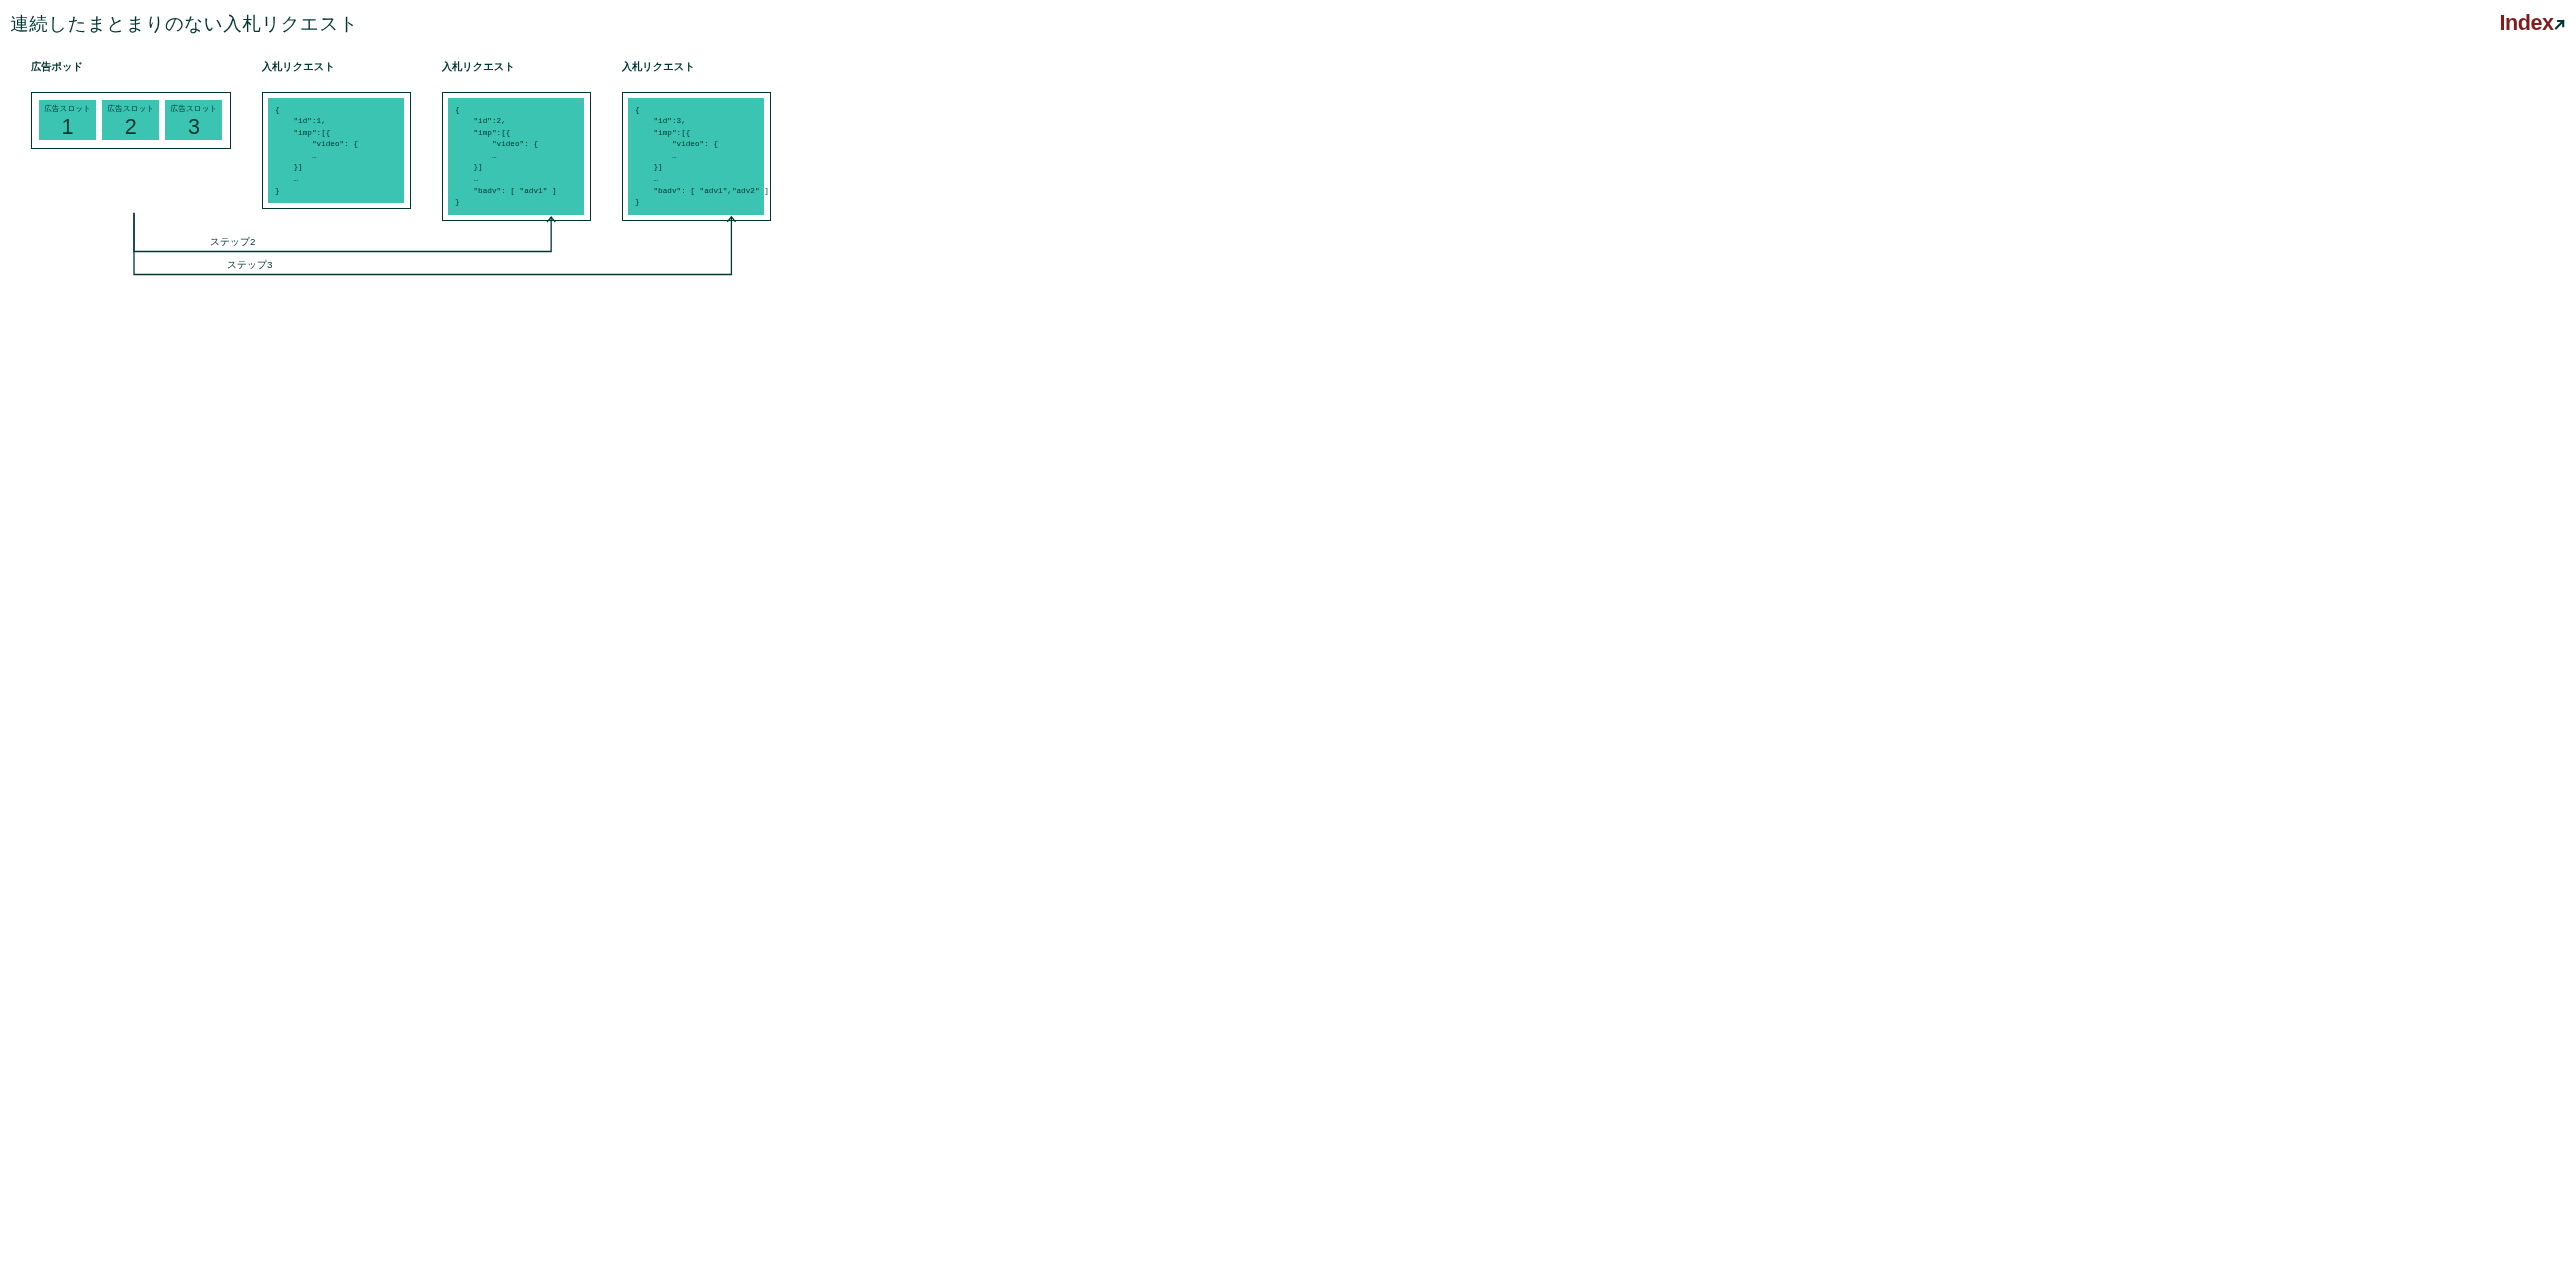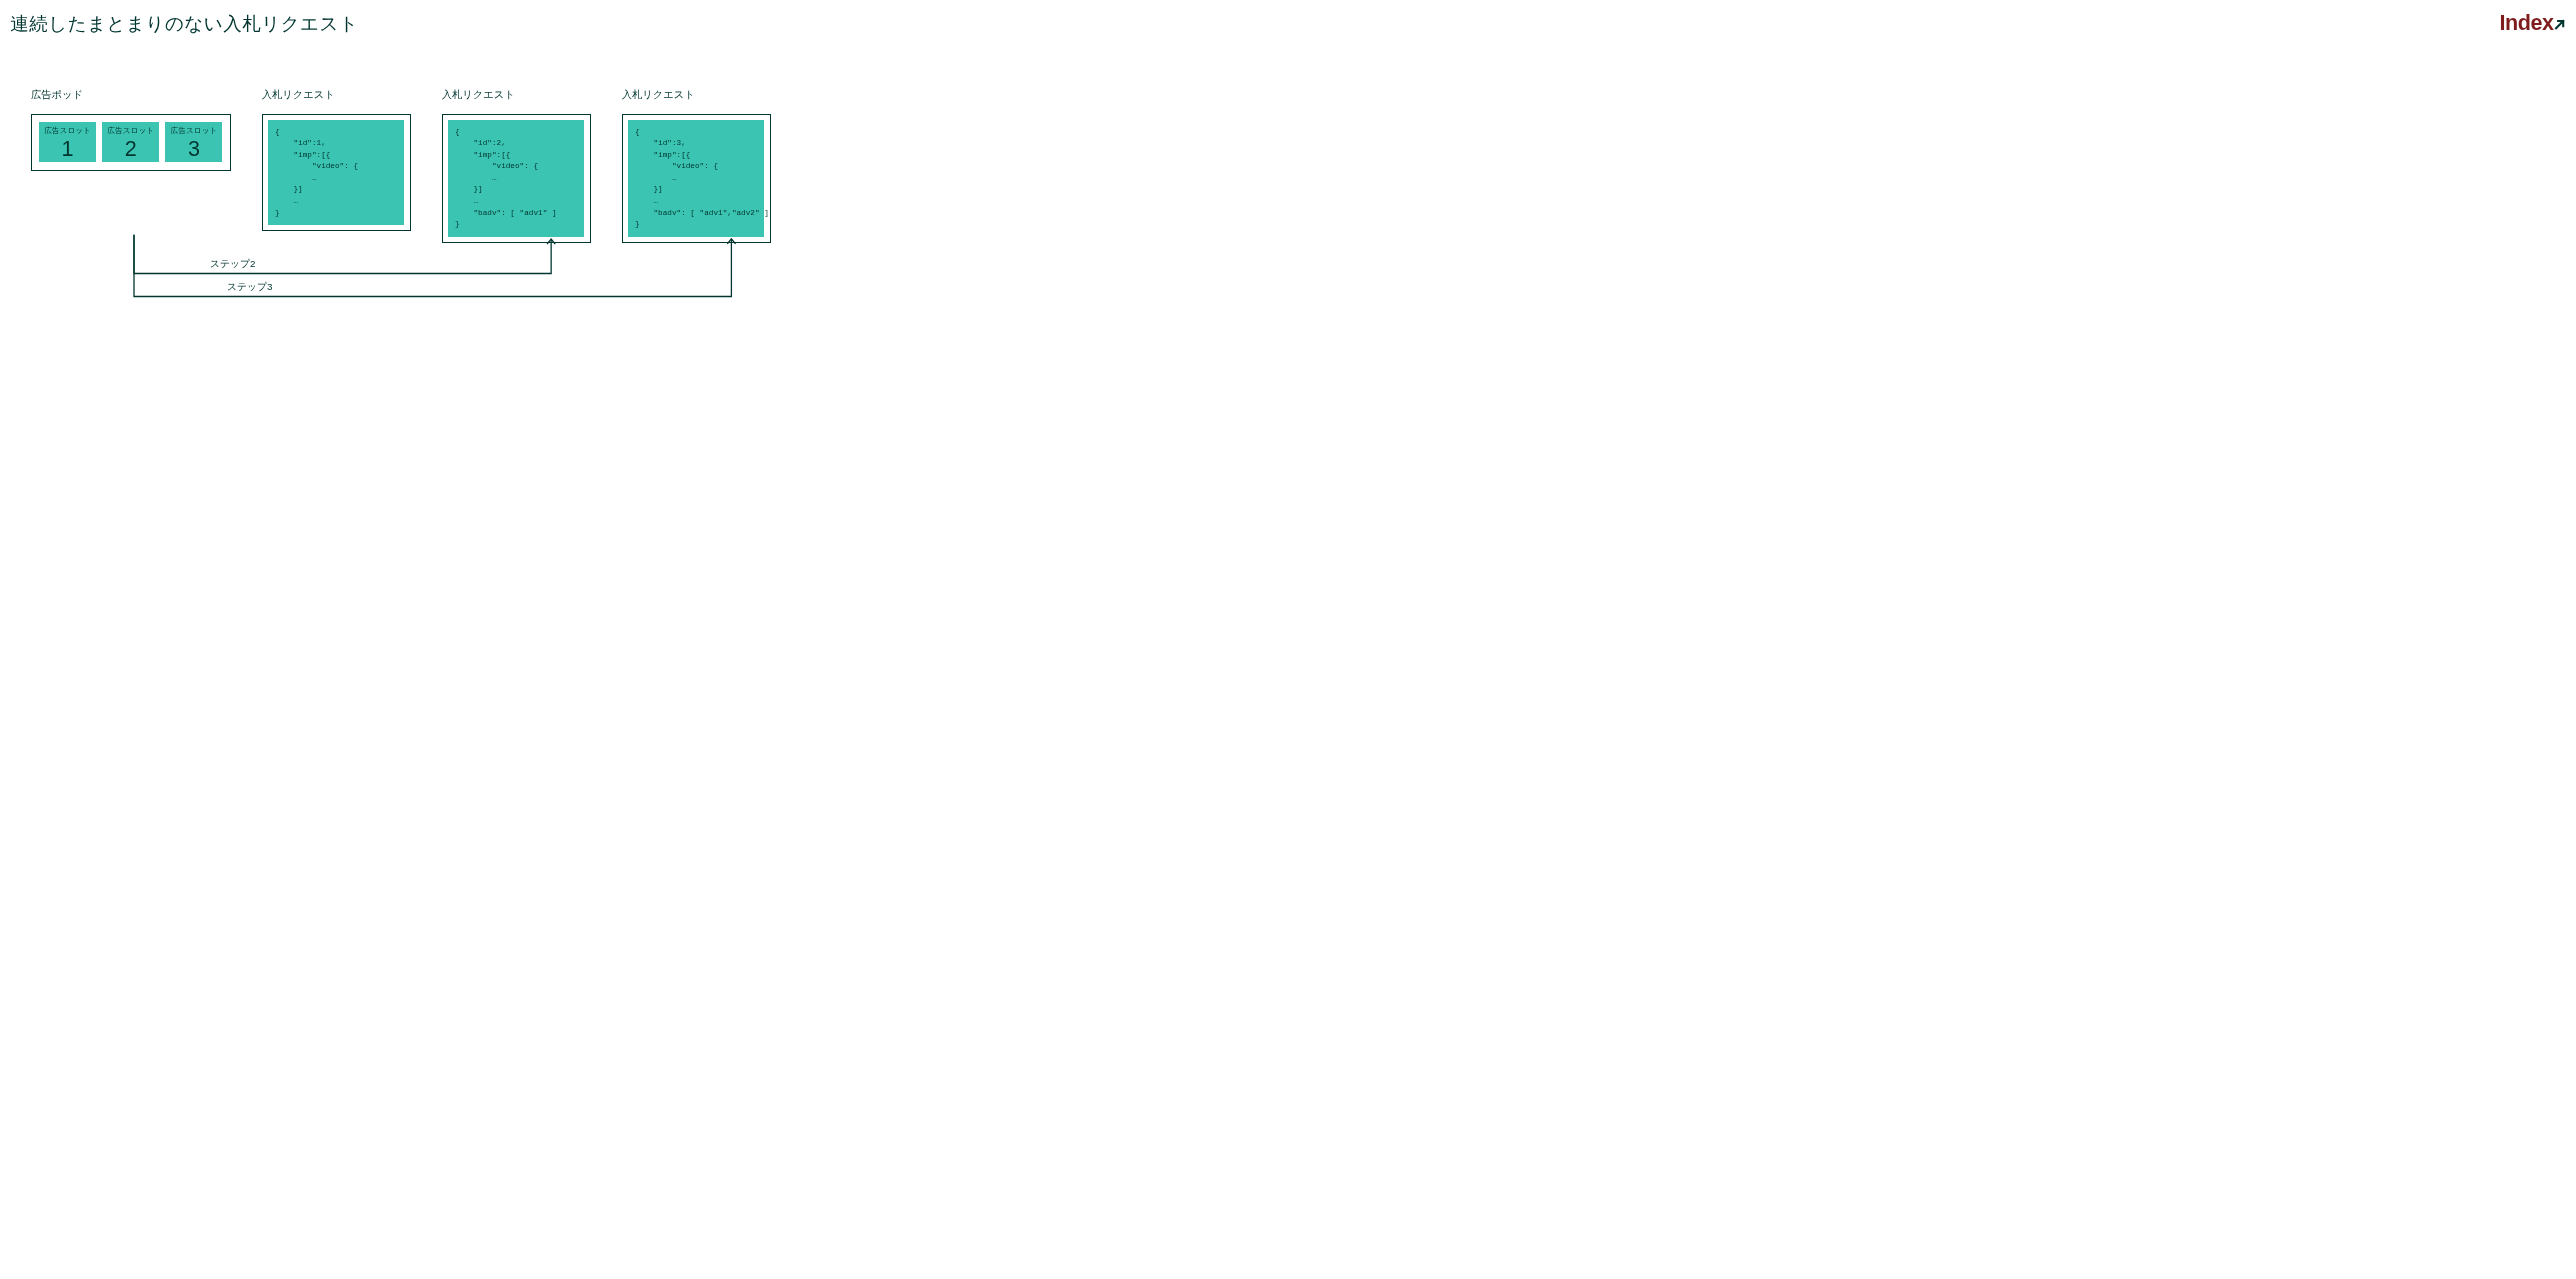--- a/index.html
+++ b/index.html
@@ -6,21 +6,21 @@
   body {
     font-family: "Helvetica Neue", Arial, sans-serif;
     background: #fff;
     color: #003530;
     padding: 10.3px 10.3px 20.6px 10.3px;
   }
   .header {
     display: flex;
     justify-content: space-between;
     align-items: center;
-    margin-bottom: 52px;
+    margin-bottom: 24px;
   }
   .title {
     font-size: 18.5px;
     font-weight: 400;
     color: #003530;
     letter-spacing: 0.5px;
   }
   .logo {
     font-size: 21.6px;
     font-weight: 700;
@@ -39,22 +39,22 @@
     align-items: flex-start;
     padding-left: 20.6px;
   }
   .col {
     display: flex;
     flex-direction: column;
   }
   .col-label {
     font-size: 10.3px;
     color: #003530;
-    margin-bottom: 12px;
-    font-weight: 400;
+    margin-bottom: 18px;
+    font-weight: 700;
   }
   .adpod-box {
     border: 1.5px solid #003530;
     padding: 7.2px;
     display: flex;
     gap: 6.2px;
   }
   .slot {
     background: #3bc4b2;
     color: #003530;

